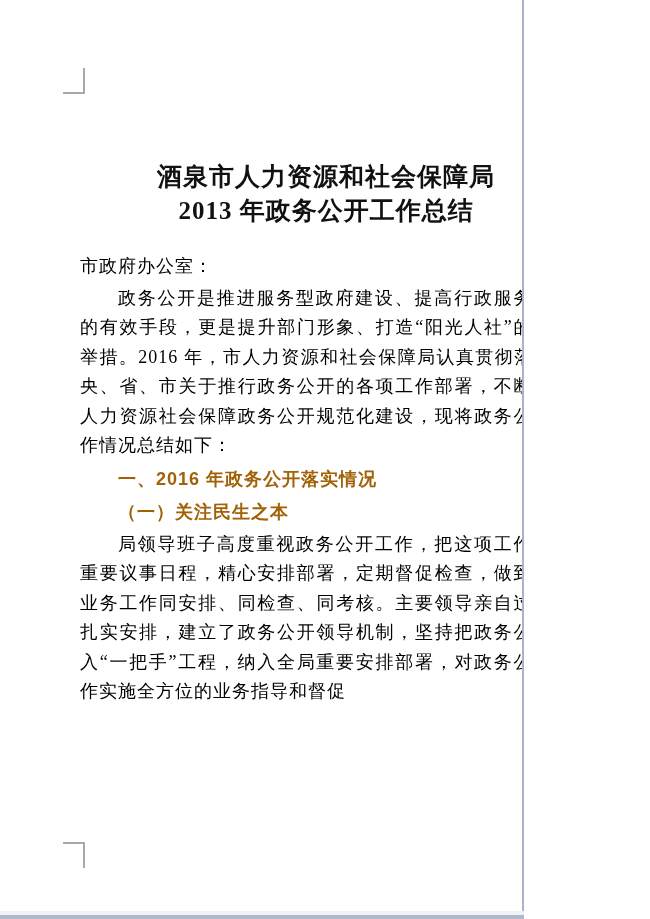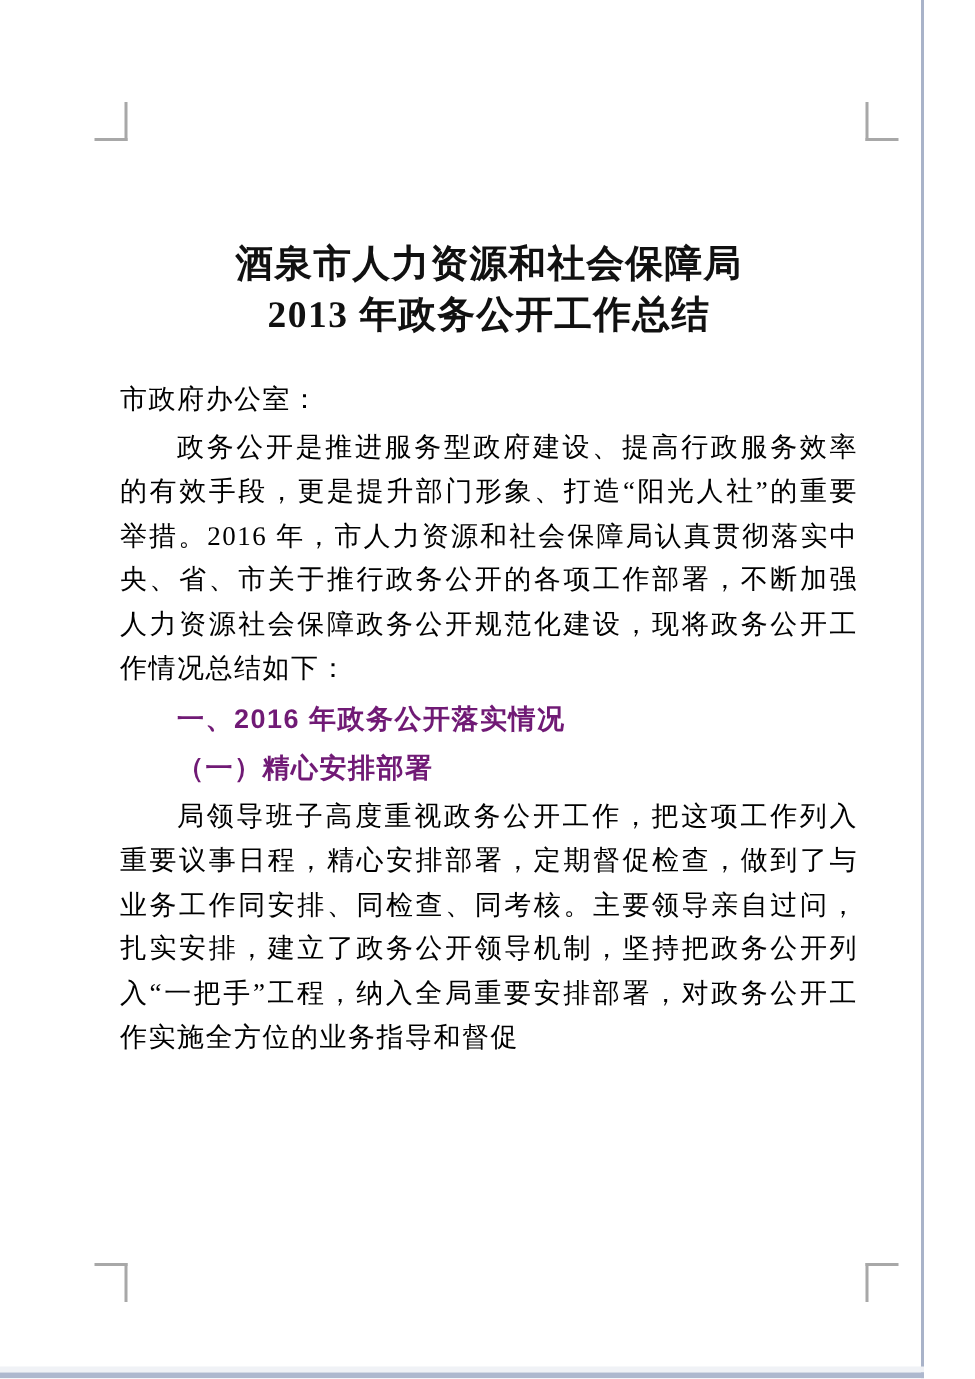--- a/index.html
+++ b/index.html
@@ -2,21 +2,21 @@
 <html><head>
 <meta charset="utf-8">
 <style>
   html, body {
     margin: 0;
     padding: 0;
     background: #ffffff;
   }
   .page {
     position: relative;
-    width: 616px;
+    width: 524px;
     height: 919px;
     background: #ffffff;
     overflow: hidden;
     font-family: "Liberation Serif", serif;
     color: #333333;
   }
   
   .right-edge {
     position: absolute;
     top: 0;
@@ -82,21 +82,21 @@
     text-indent: 38px;
     color: #000000;
   }
   .heading {
     margin: 4px 0 0 0;
     font-size: 18px;
     line-height: 29.5px;
     letter-spacing: 1px;
     text-indent: 38px;
     font-weight: bold;
-    color: #701a75;
+    color: #a16207;
   }
   .heading.h-sans {
     font-family: "Liberation Sans", sans-serif;
   }
 </style>
 </head>
 <body>
 
 <div class="page">
 
@@ -109,21 +109,21 @@
     <div class="title-line">酒泉市人力资源和社会保障局</div>
     <div class="title-line">2013 年政务公开工作总结</div>
 
     <p class="salutation">市政府办公室：</p>
 
     <p class="para">政务公开是推进服务型政府建设、提高行政服务效率的有效手段，更是提升部门形象、打造“阳光人社”的重要举措。2016 年，市人力资源和社会保障局认真贯彻落实中央、省、市关于推行政务公开的各项工作部署，不断加强人力资源社会保障政务公开规范化建设，现将政务公开工作情况总结如下：</p>
 
     <p class="heading h-sans">一、2016 年政务公开落实情况</p>
 
 
-    <p class="heading">（一）精心安排部署</p>
+    <p class="heading">（一）关注民生之本</p>
 
     <p class="para">局领导班子高度重视政务公开工作，把这项工作列入重要议事日程，精心安排部署，定期督促检查，做到了与业务工作同安排、同检查、同考核。主要领导亲自过问，扎实安排，建立了政务公开领导机制，坚持把政务公开列入“一把手”工程，纳入全局重要安排部署，对政务公开工作实施全方位的业务指导和督促</p>
   </div>
 
   <div class="right-edge"></div>
   <div class="bottom-edge-light"></div>
   <div class="bottom-edge"></div>
 
 </div>
 

